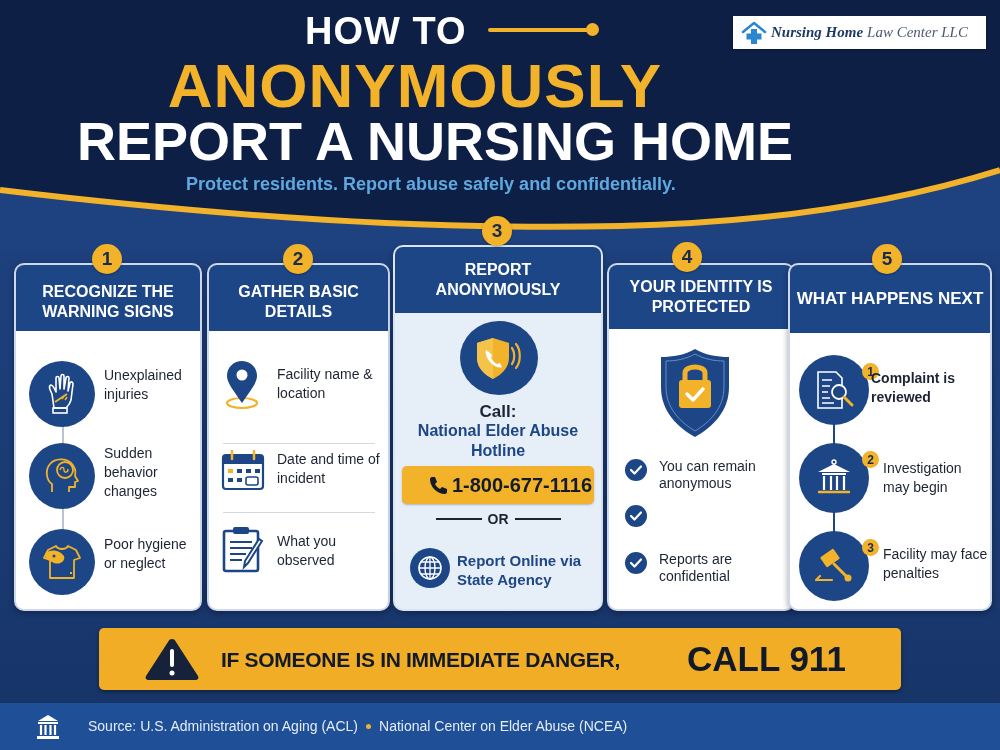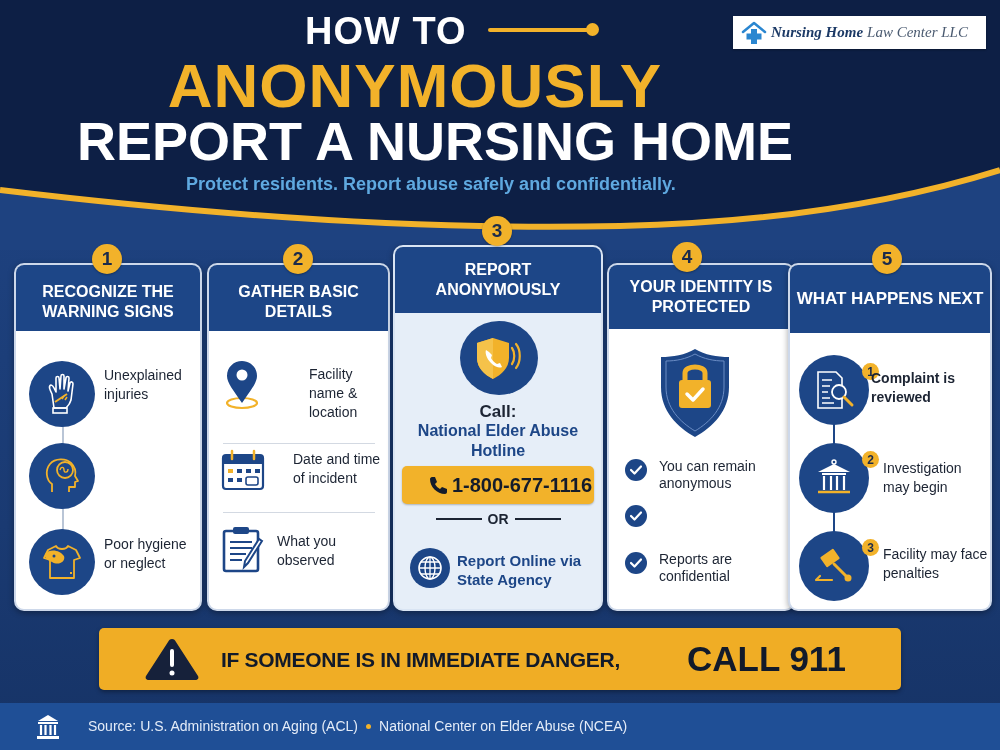--- a/index.html
+++ b/index.html
@@ -181,20 +181,21 @@
     </div>
     <div class="item-text" style="left:88px; top:101px;">Unexplained injuries</div>
 
     <div class="icon-circle" style="left:13px; top:178px;">
       <svg width="44" height="44" viewBox="0 0 44 44">
         <path d="M12,38 L12,30 C6,26 5,16 10,10 C15,4 26,4 31,9 C35,13 36,18 35,22 L38,27 L35,28 L35,33 L29,33 L29,38" fill="none" stroke="#f2b22a" stroke-width="1.8" stroke-linejoin="round"></path>
         <circle cx="25" cy="16" r="8" fill="none" stroke="#f2b22a" stroke-width="1.8"></circle>
         <path d="M20,16 C21,12 24,13 24,16 C24,19 28,19 28,15" fill="none" stroke="#f2b22a" stroke-width="1.4"></path>
       </svg>
     </div>
+    <div class="item-text" style="left:88px; top:179px;">Sudden behavior changes</div>
 
     <div class="icon-circle" style="left:13px; top:264px;">
       <svg width="44" height="40" viewBox="0 0 44 40">
         <path d="M8,8 L16,4 C18,8 26,8 28,4 L36,8 L40,16 L34,18 L34,36 L10,36 L10,18 L4,16 Z" fill="none" stroke="#f2b22a" stroke-width="1.8" stroke-linejoin="round"></path>
         <path d="M5,12 C10,6 20,8 24,14 C26,20 18,24 12,20 C8,18 4,16 5,12 Z" fill="#f2b22a"></path>
         <circle cx="14" cy="14" r="1.5" fill="#1d4687"></circle>
         <path d="M30,30 L32,32 M32,30 L30,32" stroke="#f2b22a" stroke-width="1"></path>
       </svg>
     </div>
     <div class="item-text" style="left:88px; top:270px;">Poor hygiene or neglect</div>
@@ -202,37 +203,37 @@
 
   <div class="badge" style="left:283px; top:244px;">2</div>
   <div class="card" style="left:207px; top:263px; width:183px; height:348px;">
     <div class="card-head" style="height:66px; padding-top:8px;">GATHER BASIC DETAILS</div>
 
     <svg style="position:absolute; left:13px; top:94px;" width="40" height="52" viewBox="0 0 40 52">
       <ellipse cx="20" cy="44" rx="15" ry="5" fill="none" stroke="#f2b22a" stroke-width="2.2"></ellipse>
       <path d="M20,44 C12,32 5,24 5,17 C5,8 12,2 20,2 C28,2 35,8 35,17 C35,24 28,32 20,44 Z" fill="#1d4687"></path>
       <circle cx="20" cy="16" r="5.5" fill="#ffffff"></circle>
     </svg>
-    <div class="item-text" style="left:68px; top:100px;margin-left:32px;">Facility name &amp; location</div>
+    <div class="item-text" style="left:68px; top:100px;">Facility name &amp; location</div>
 
     <div class="hsep" style="left:14px; top:178px; width:152px;"></div>
 
     <svg style="position:absolute; left:12px; top:184px;" width="44" height="42" viewBox="0 0 44 42">
       <rect x="2" y="6" width="40" height="34" rx="3" fill="#ffffff" stroke="#1d4687" stroke-width="2.2"></rect>
       <rect x="2" y="6" width="40" height="9" fill="#1d4687"></rect>
       <path d="M11,2 L11,10 M33,2 L33,10" stroke="#f2b22a" stroke-width="2.5" stroke-linecap="round"></path>
       <rect x="7" y="20" width="5" height="4" fill="#f2b22a"></rect>
       <rect x="16" y="20" width="5" height="4" fill="#1d4687"></rect>
       <rect x="25" y="20" width="5" height="4" fill="#1d4687"></rect>
       <rect x="34" y="20" width="5" height="4" fill="#1d4687"></rect>
       <rect x="7" y="29" width="5" height="4" fill="#1d4687"></rect>
       <rect x="16" y="29" width="5" height="4" fill="#1d4687"></rect>
       <rect x="25" y="28" width="12" height="8" rx="2" fill="#ffffff" stroke="#1d4687" stroke-width="1.6"></rect>
     </svg>
-    <div class="item-text" style="left:84px; top:185px;">Date and time of incident</div>
+    <div class="item-text" style="left:68px; top:185px;">Date and time of incident</div>
 
     <div class="hsep" style="left:14px; top:247px; width:152px;"></div>
 
     <svg style="position:absolute; left:13px; top:260px;" width="46" height="48" viewBox="0 0 46 48">
       <rect x="2" y="6" width="34" height="40" rx="2" fill="#ffffff" stroke="#1d4687" stroke-width="2.6"></rect>
       <rect x="11" y="2" width="16" height="7" rx="2" fill="#1d4687"></rect>
       <path d="M8,17 L30,17 M8,23 L30,23 M8,29 L24,29 M8,35 L20,35" stroke="#1d4687" stroke-width="2"></path>
       <path d="M40,16 L26,38 L22,42 L23,36 L37,14 Z" fill="#ffffff" stroke="#1d4687" stroke-width="2"></path>
     </svg>
     <div class="item-text" style="left:68px; top:267px;">What you observed</div>

